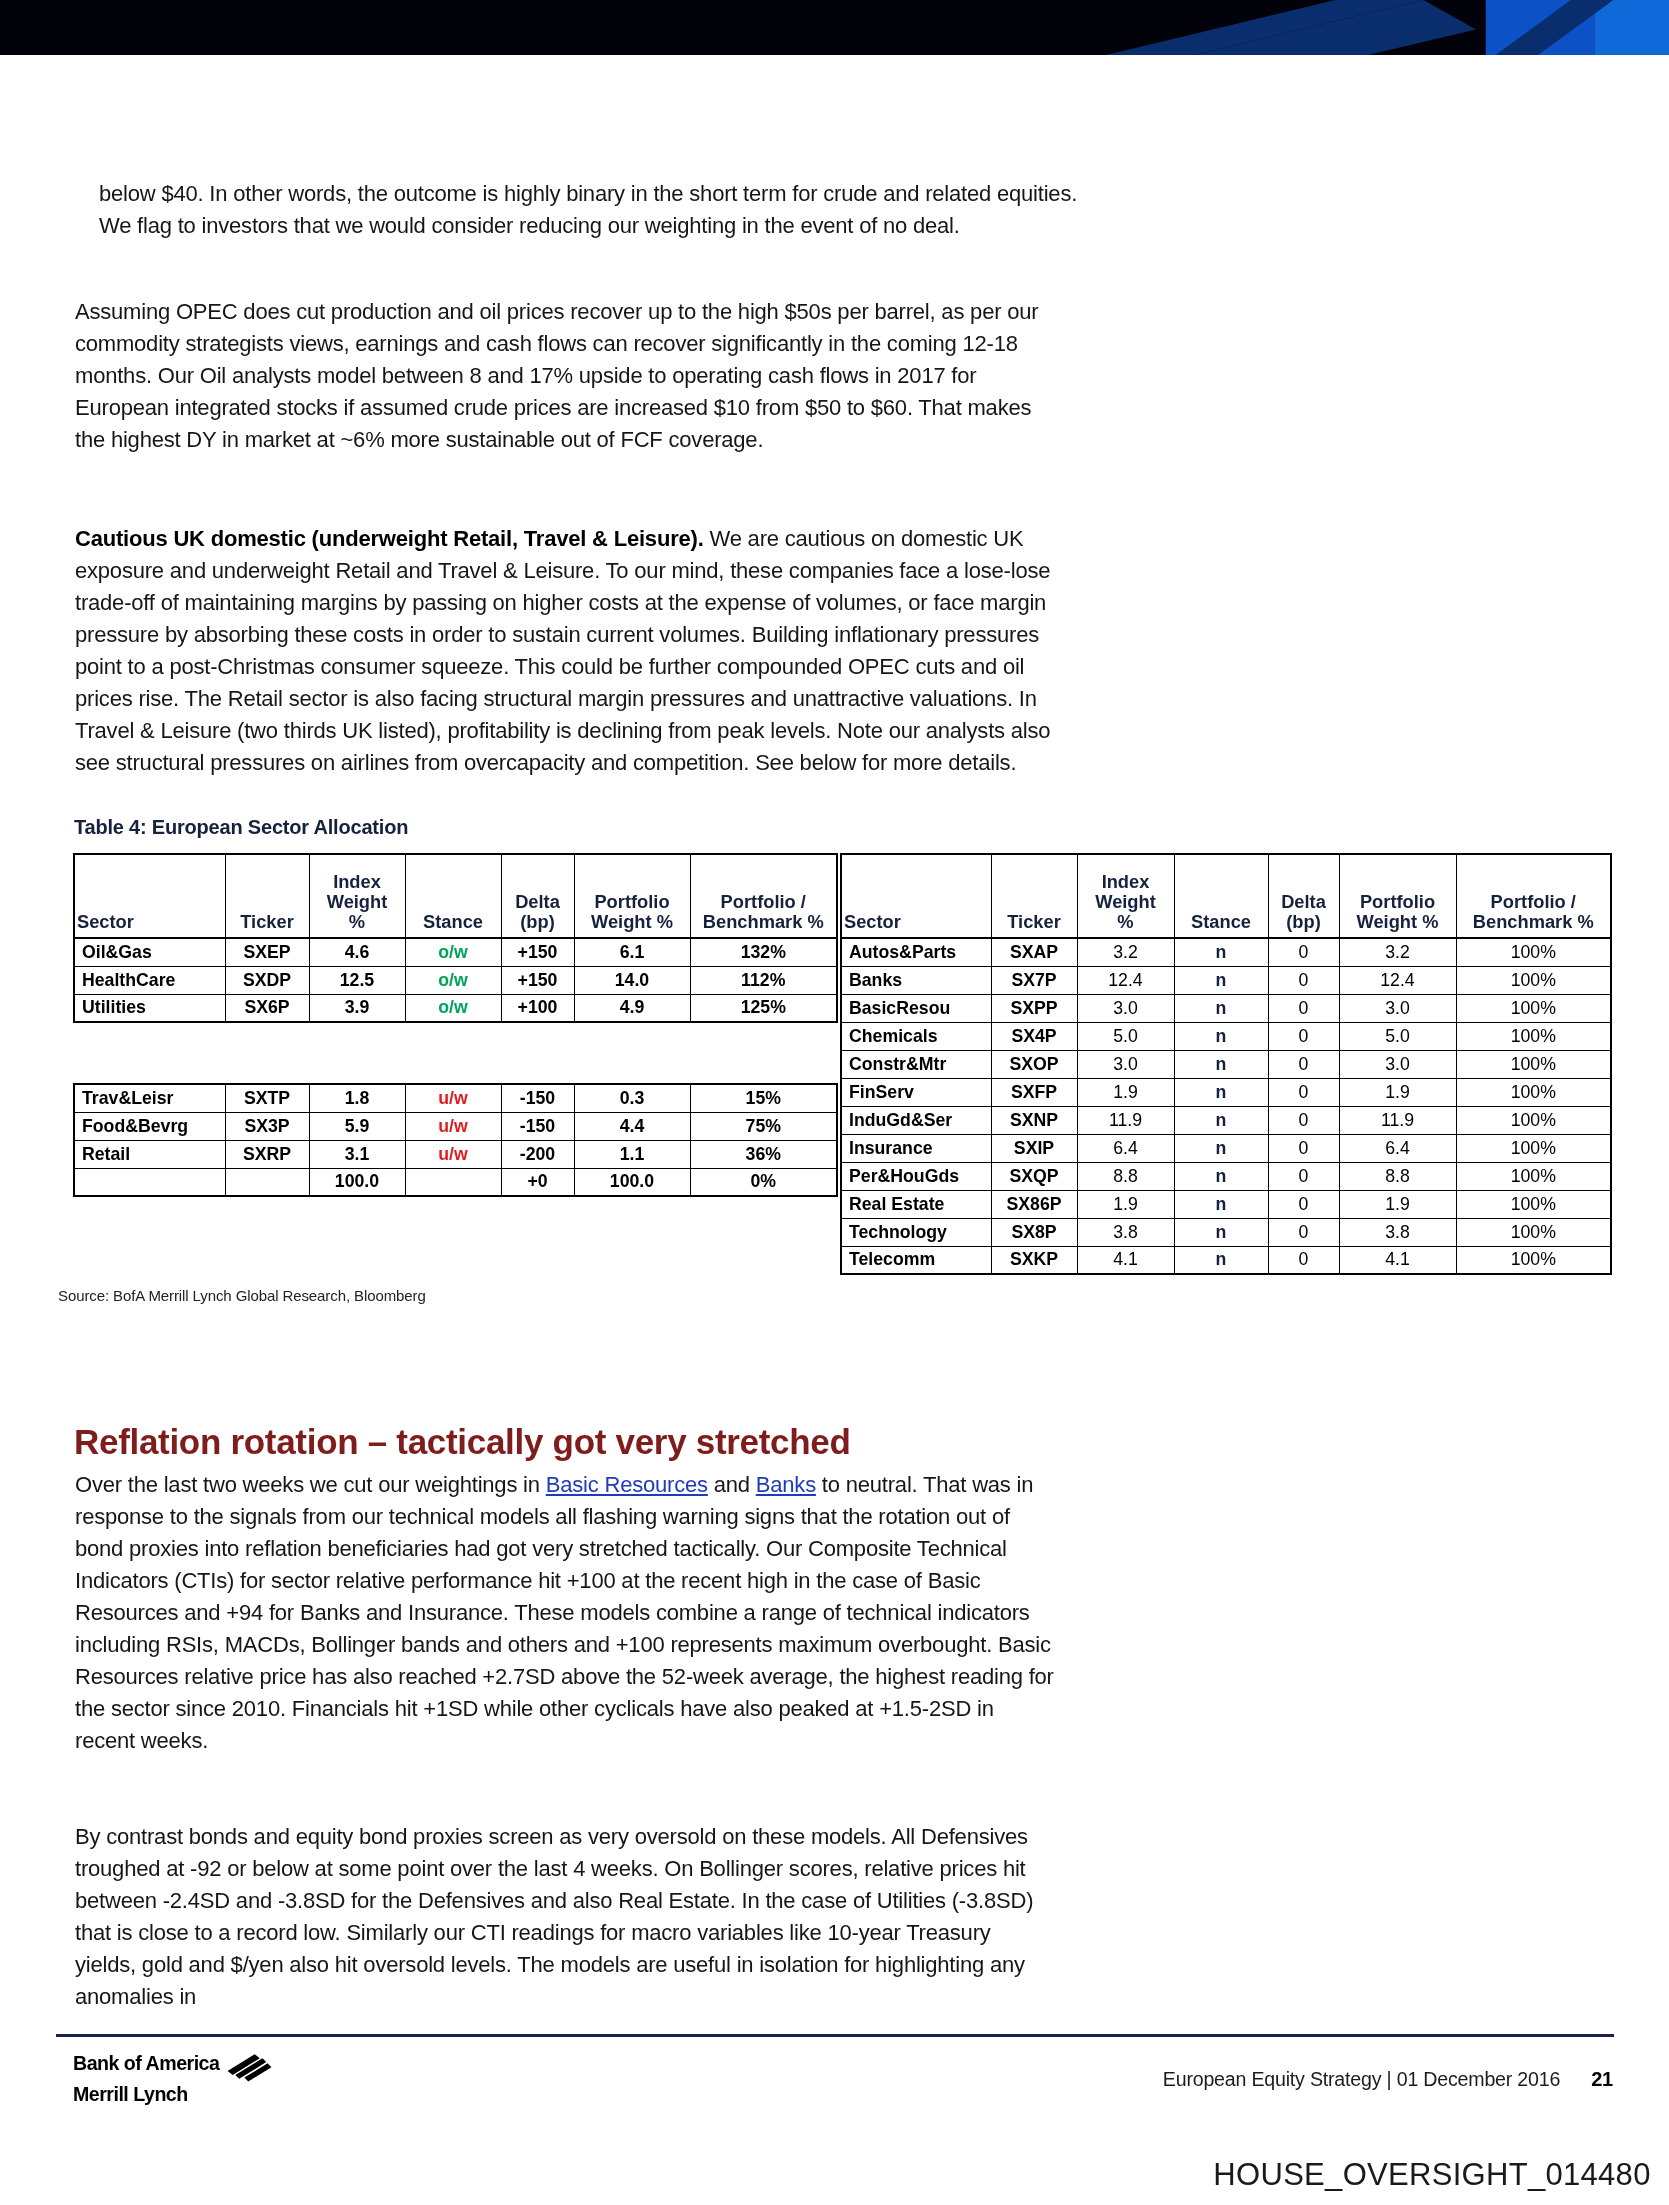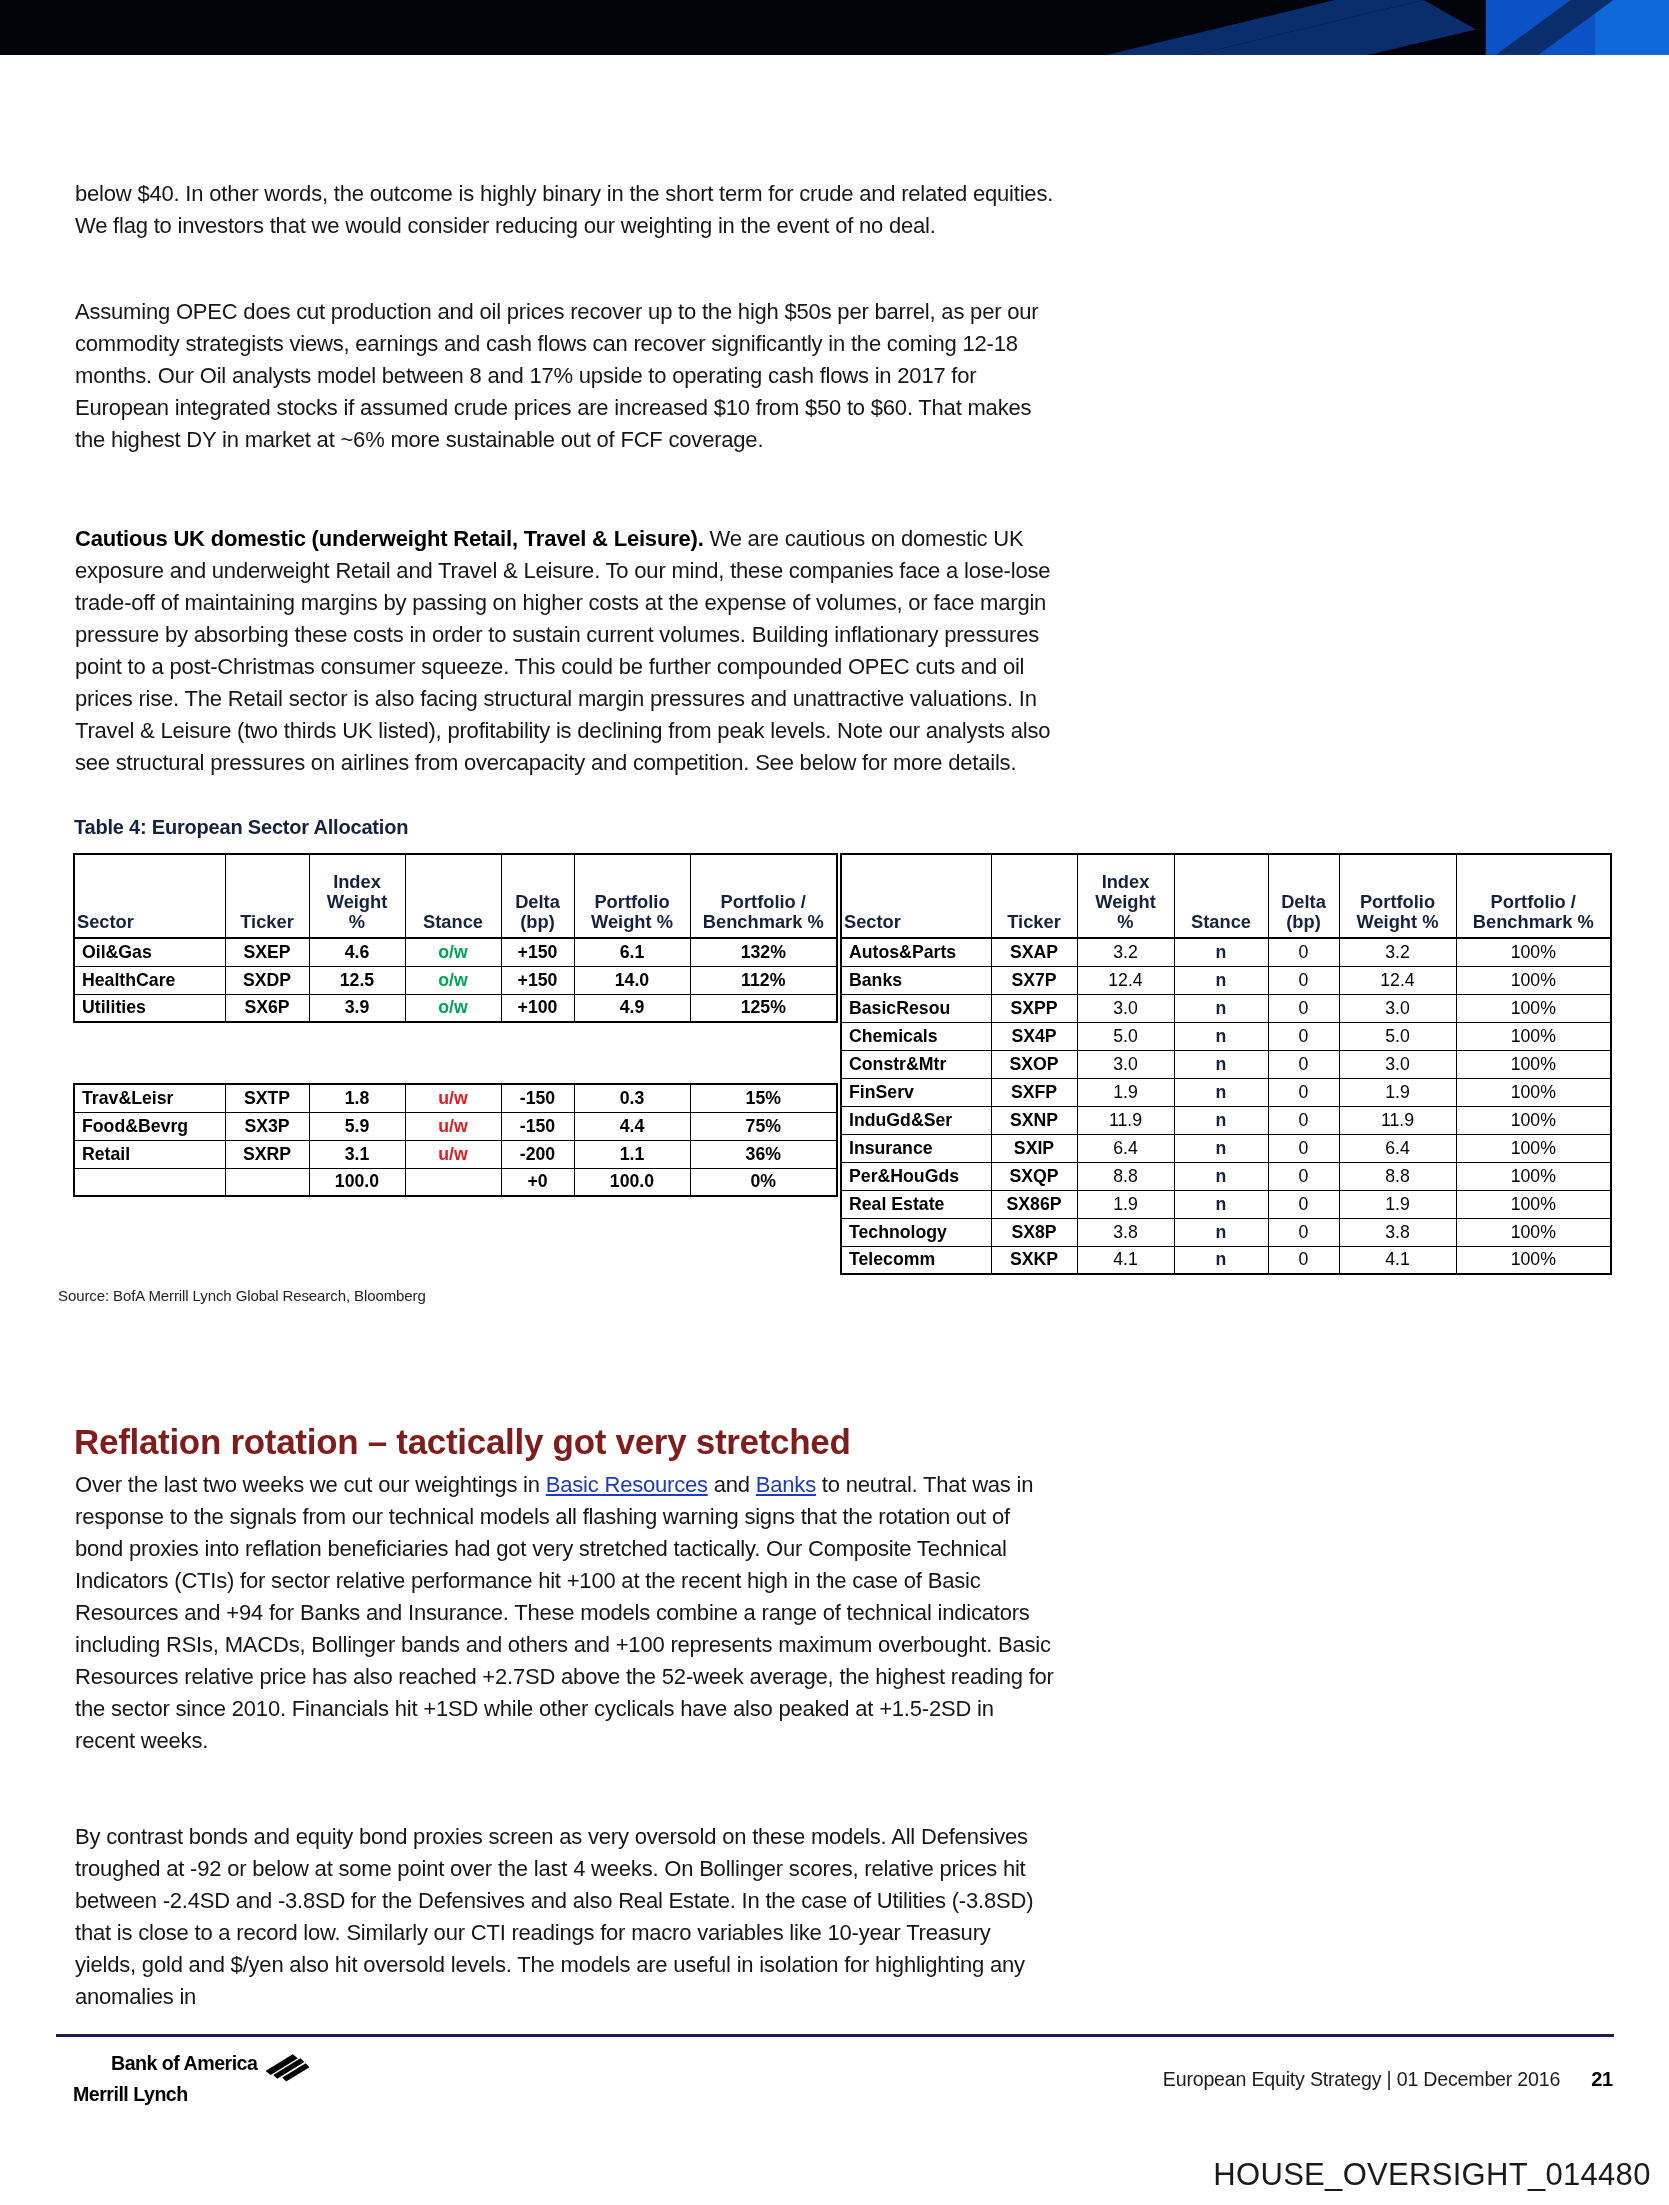--- a/index.html
+++ b/index.html
@@ -9,21 +9,21 @@
     -webkit-font-smoothing:antialiased;overflow:hidden;
   }
   
   .banner{position:absolute;top:0;left:0;width:1669px;height:55px;}
   
   .para{
     position:absolute;left:75px;width:982px;
     font-size:22px;line-height:32px;letter-spacing:-0.2px;color:#161616;
   }
   .para b{color:#000;}
-  #p1{top:156px;}
+  #p1{top:156px;margin-left:24px;}
   #p2{top:274px;}
   #p3{top:501px;}
   a.doclink{color:#1f3bbd;text-decoration:underline;}
   
   .tbl-title{
     position:absolute;left:74px;top:816px;
     font-size:20px;font-weight:bold;color:#15213d;letter-spacing:-0.2px;
   }
   table.tbl{
     border-collapse:collapse;table-layout:fixed;
@@ -59,21 +59,21 @@
   
   .h2{
     position:absolute;left:74px;top:1393px;
     font-size:35px;font-weight:bold;color:#7f1d1d;letter-spacing:-0.3px;
   }
   #p4{top:1447px;}
   #p5{top:1799px;}
   
   .footer-rule{position:absolute;left:56px;top:2034px;width:1558px;height:2.6px;background:#1a1f4e;}
   .logo{position:absolute;left:73px;top:2053px;color:#000;}
-  .logo .l1{display:flex;align-items:flex-start;gap:6.5px;margin-left:38px;}
+  .logo .l1{display:flex;align-items:flex-start;gap:6.5px;}
   .logo .txt{font-size:19.6px;line-height:21.6px;font-weight:bold;letter-spacing:-0.5px;}
   .footer-meta{
     position:absolute;right:56px;top:2068px;
     font-size:19.6px;color:#1c1c1c;letter-spacing:-0.2px;white-space:nowrap;
   }
   .footer-meta .pagenum{font-weight:bold;color:#000;margin-left:31px;font-size:20px;text-align:right;}
   .watermark{
     position:absolute;right:18.3px;top:2157px;
     font-size:31px;color:#1a1a1a;letter-spacing:0.3px;white-space:nowrap;
   }

